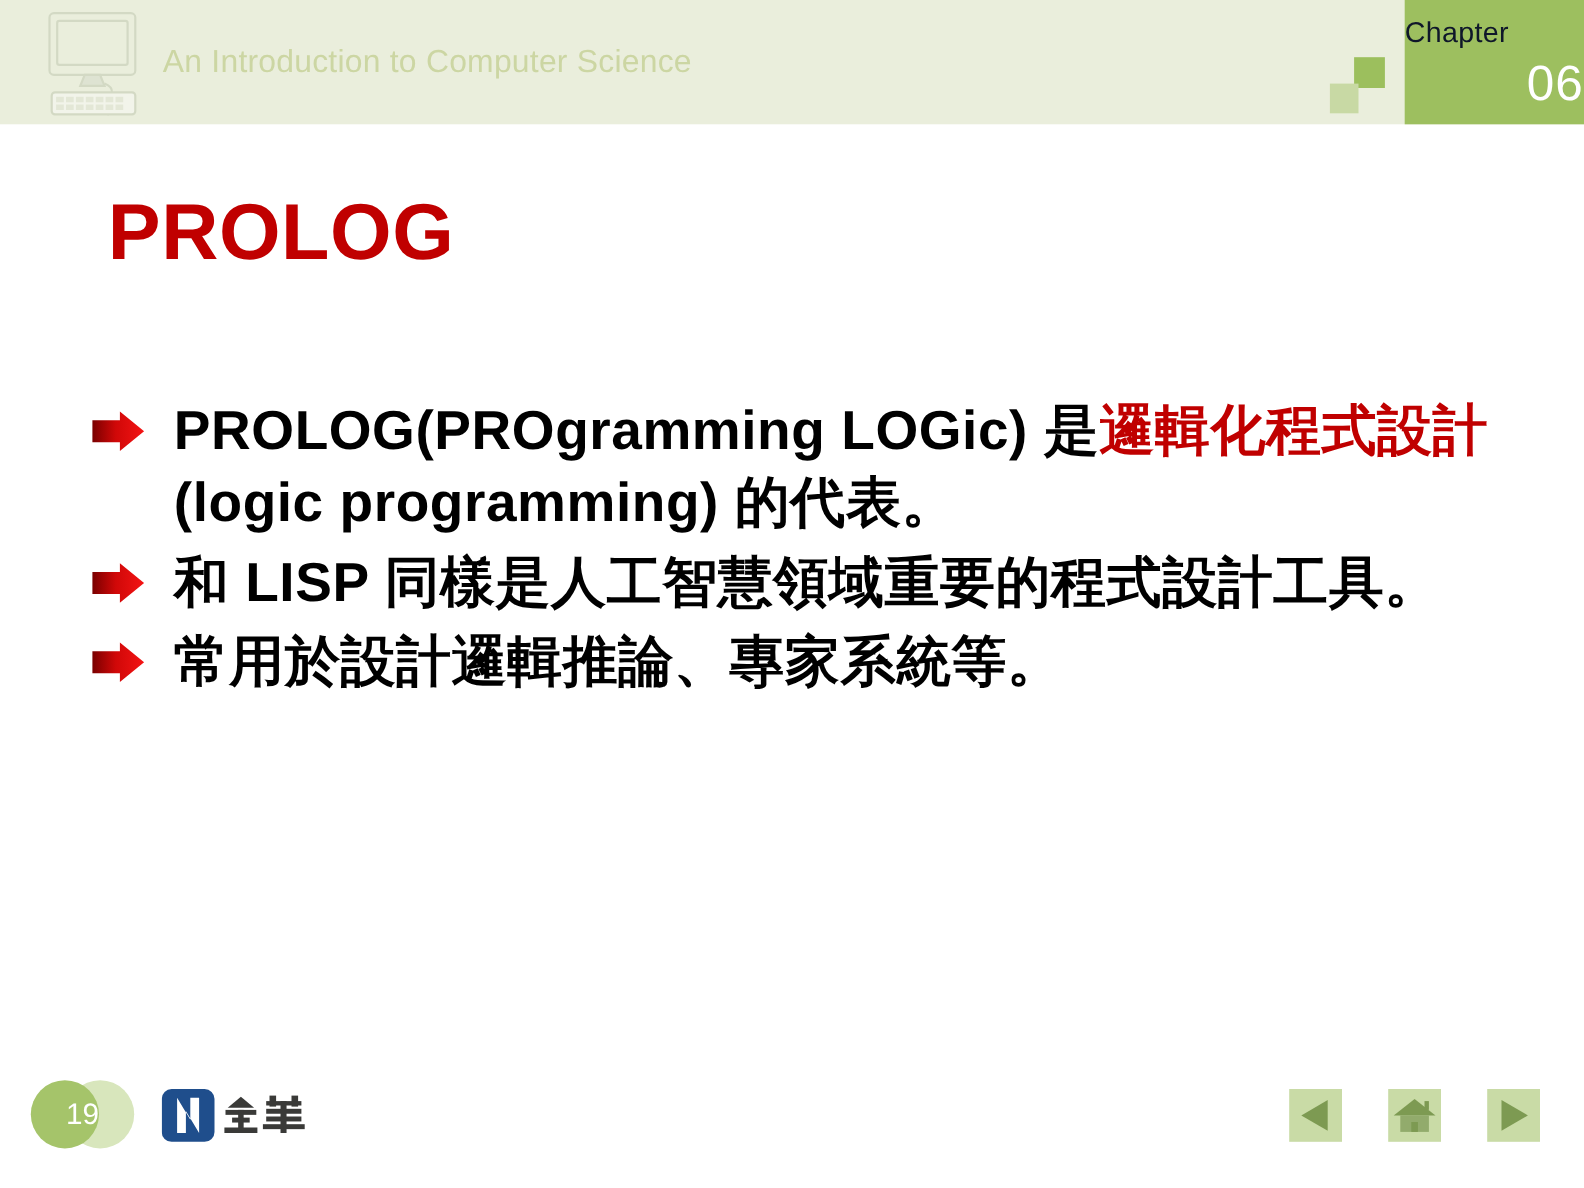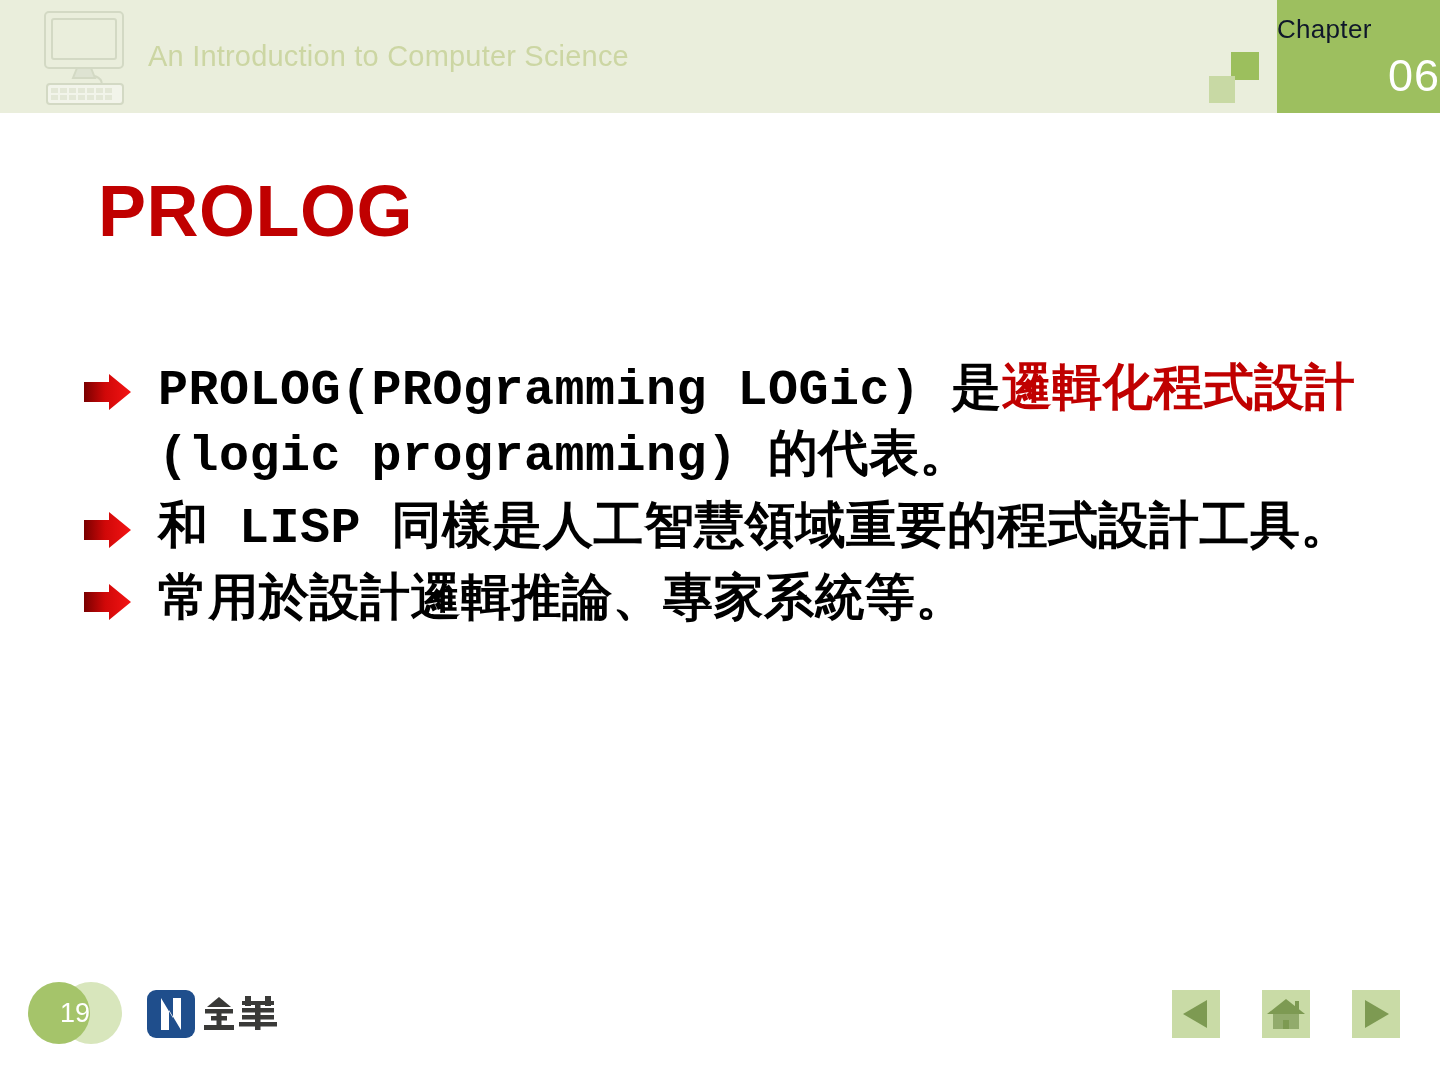--- a/index.html
+++ b/index.html
@@ -119,21 +119,20 @@
   .body-list {
     position: absolute;
     left: 82px;
     top: 358px;
     width: 1300px;
   }
   .bullet-row {
     position: relative;
     padding-left: 76px;
     margin-bottom: 6px;
-    font-family: Liberation Mono, monospace;
   }
   .bullet-marker {
     position: absolute;
     left: 0;
     top: 14px;
     width: 52px;
     height: 40px;
   }
   .bullet-text {
     font-size: 50px;

